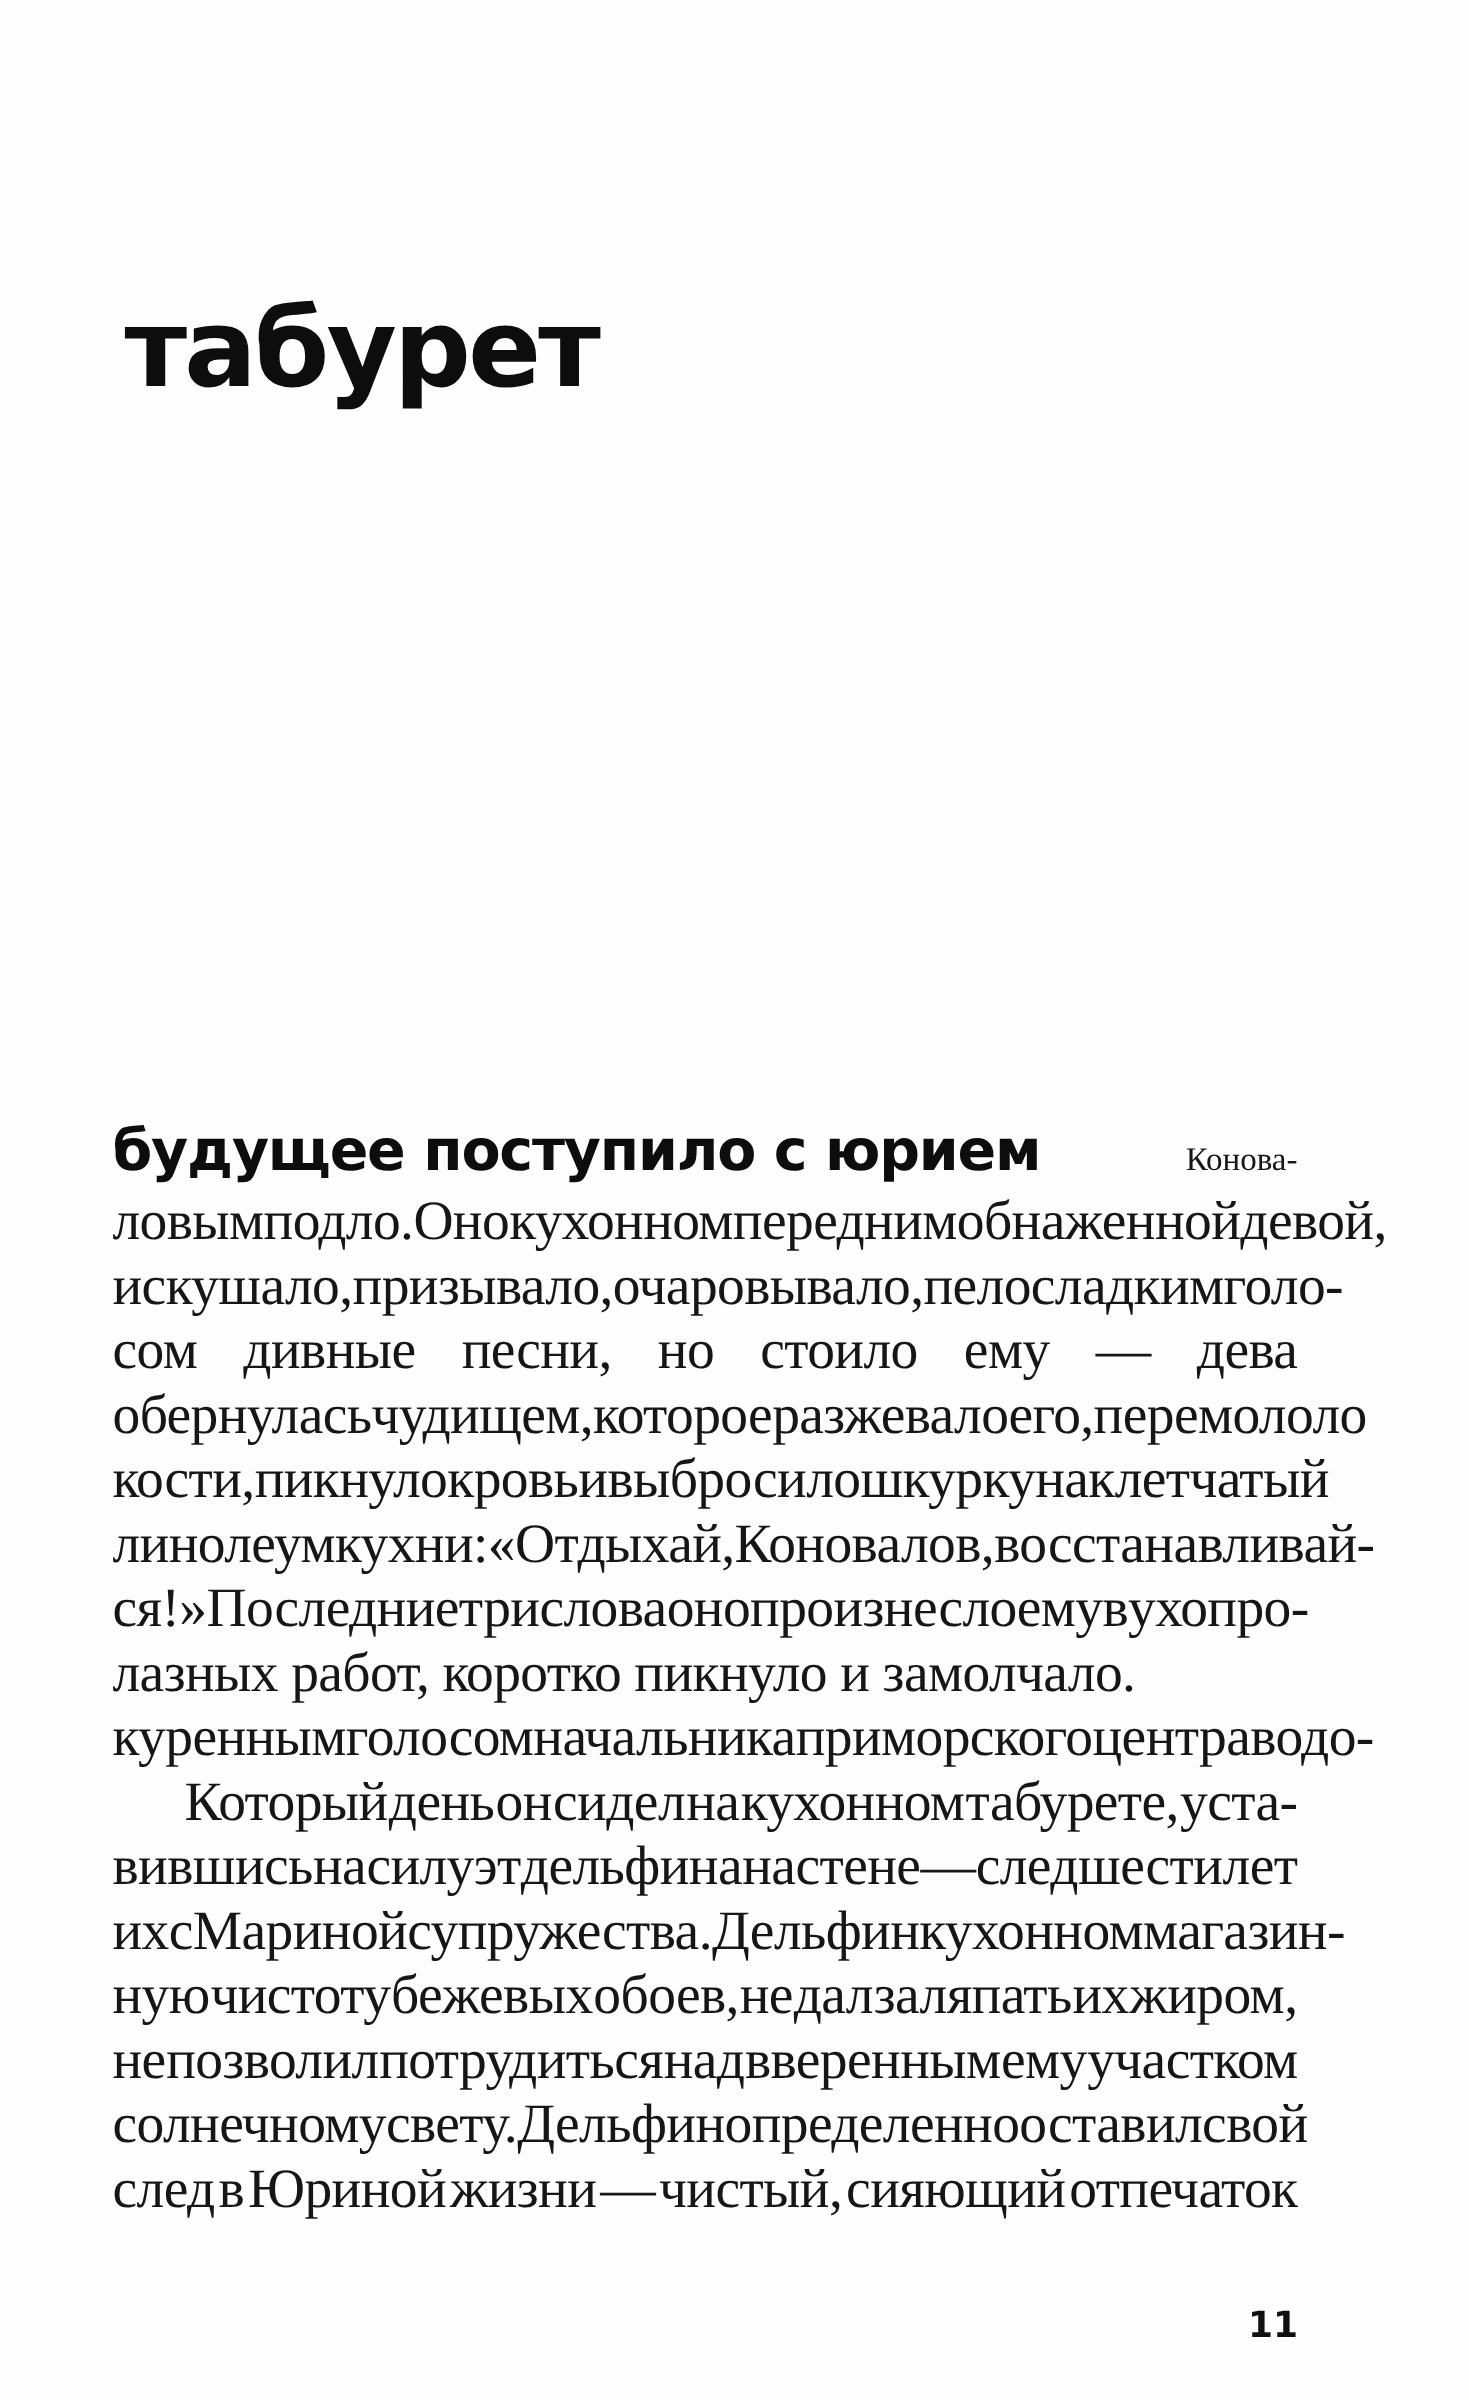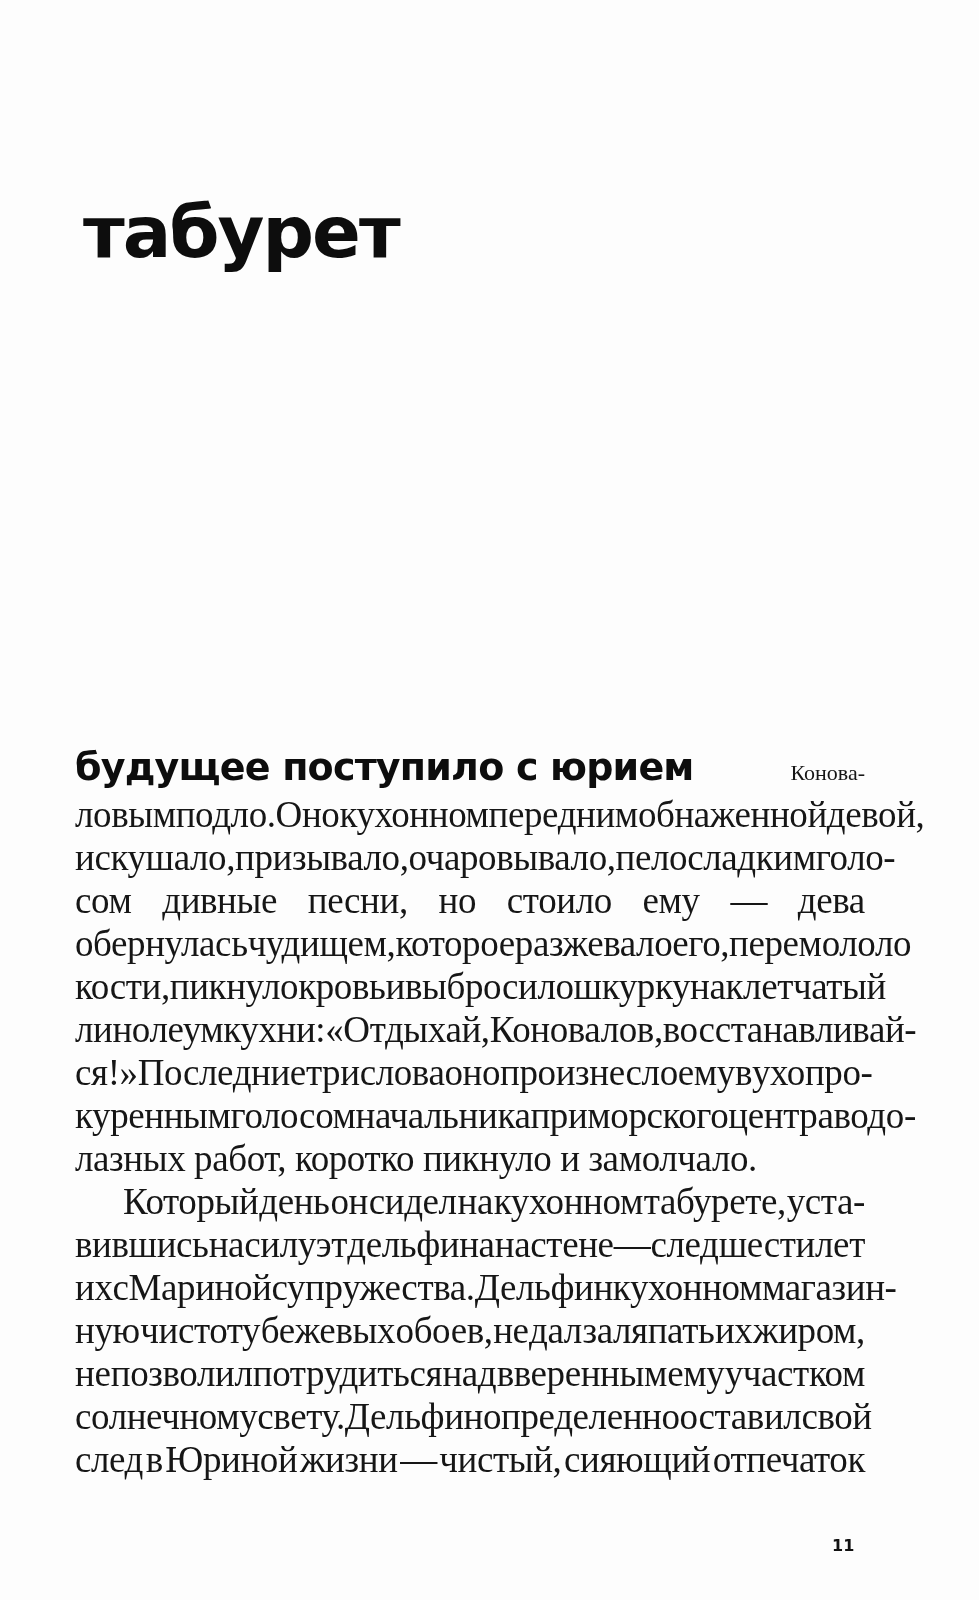--- a/index.html
+++ b/index.html
@@ -76,21 +76,21 @@
       font-family: "Liberation Serif", serif;
       font-size: 22px;
       color: #161616;
     }
     .page-number {
       position: absolute;
       left: 832px;
       top: 1490px;
       font-family: "DejaVu Sans", sans-serif;
       font-weight: 700;
-      font-size: 16px;
+      font-size: 24px;
       color: #111111;
     }
   </style>
 </head>
 <body>
 
 <div class="page">
   <h1 class="chapter-title">табурет</h1>
 
   <div class="text-block">
@@ -156,29 +156,29 @@
         <span class="w">Последние</span>
         <span class="w">три</span>
         <span class="w">слова</span>
         <span class="w">оно</span>
         <span class="w">произнесло</span>
         <span class="w">ему</span>
         <span class="w">в</span>
         <span class="w">ухо</span>
         <span class="w">про-</span>
       </div>
+    <div class="line last">лазных работ, коротко пикнуло и замолчало.</div>
     <div class="line">
         <span class="w">куренным</span>
         <span class="w">голосом</span>
         <span class="w">начальника</span>
         <span class="w">приморского</span>
         <span class="w">центра</span>
         <span class="w">водо-</span>
       </div>
-    <div class="line last">лазных работ, коротко пикнуло и замолчало.</div>
     <div class="line indent">
         <span class="w">Который</span>
         <span class="w">день</span>
         <span class="w">он</span>
         <span class="w">сидел</span>
         <span class="w">на</span>
         <span class="w">кухонном</span>
         <span class="w">табурете,</span>
         <span class="w">уста-</span>
       </div>

